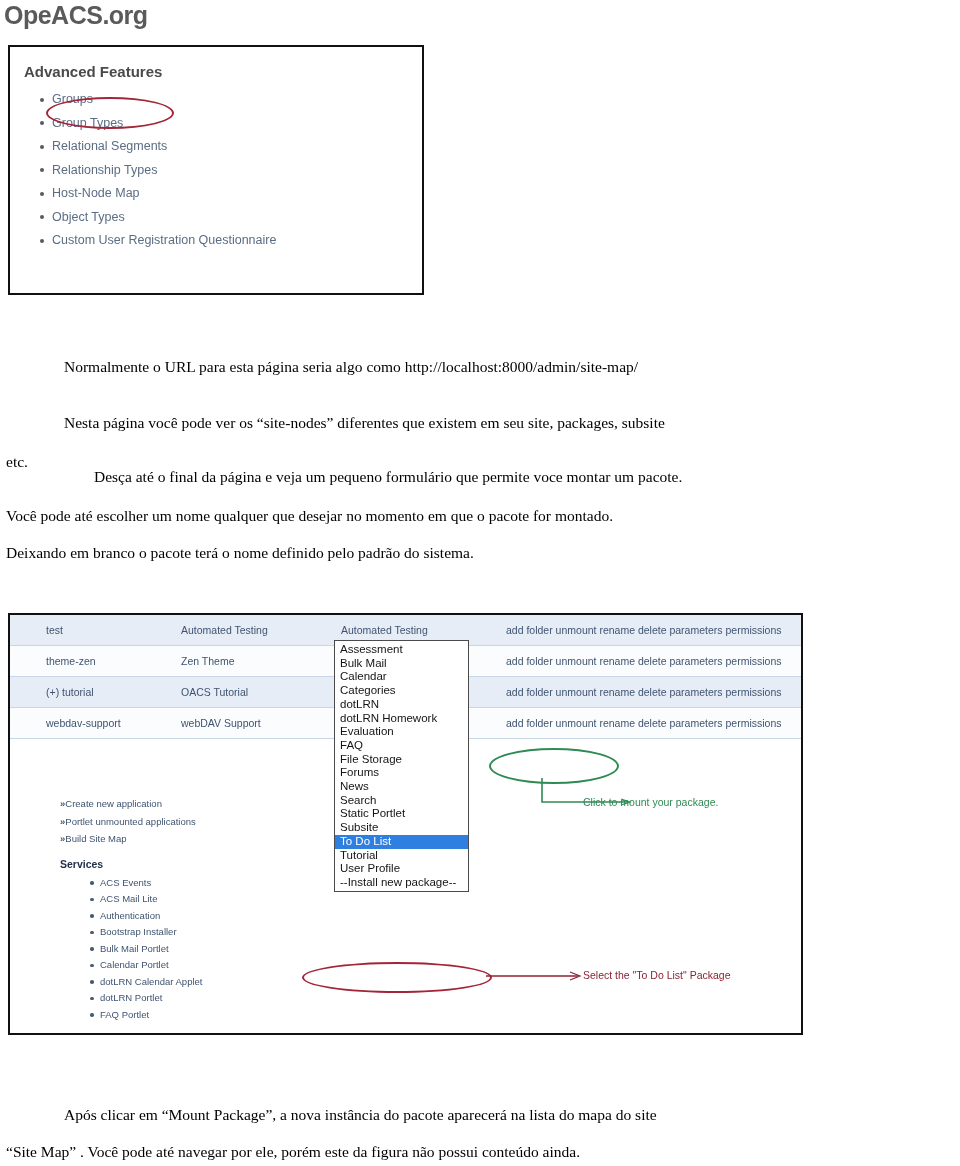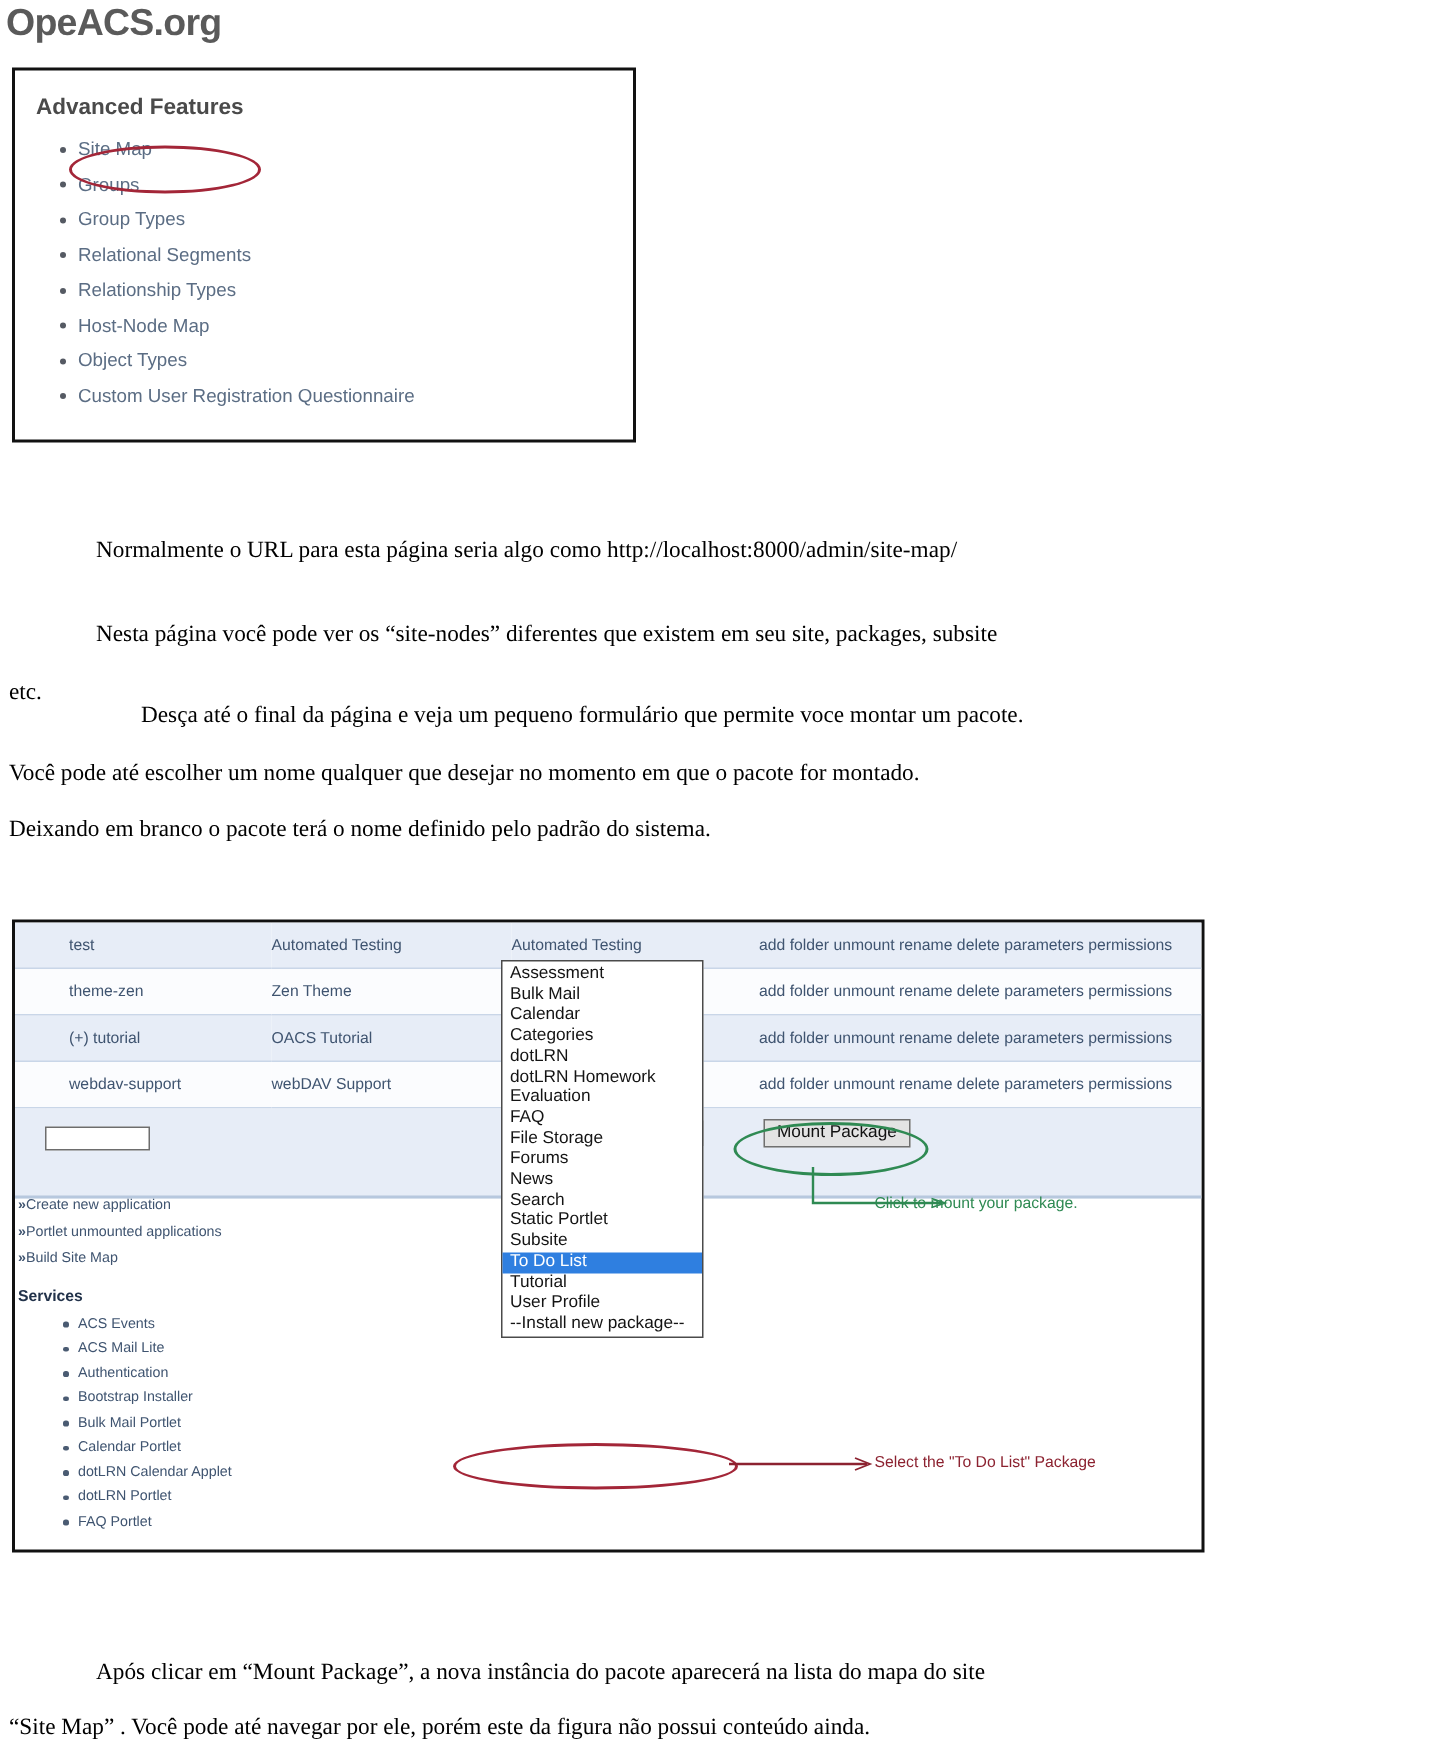--- a/index.html
+++ b/index.html
@@ -212,20 +212,21 @@
 
   
   #sm-leftnav {
     position: absolute;
     left: 0;
     top: 180px;
     width: 300px;
     font-family: "Liberation Sans", sans-serif;
     font-size: 9.5px;
     color: #3f5470;
+    padding-left: 48px;
   }
   #sm-leftnav .navlink {
     padding: 0 0 0 2px;
     line-height: 17.5px;
     color: #3f5470;
   }
   #sm-leftnav .navlink .guill { font-weight: bold; }
   #sm-leftnav .svc-title {
     font-weight: bold;
     color: #22324a;
@@ -269,21 +270,20 @@
 </style>
 </head>
 <body>
 
 <div id="brand">OpeACS.org</div>
 
 <div id="shot1-shadow" class="shot-shadow"></div>
 <div id="shot1" class="shot">
   <div class="panel-title">Advanced Features</div>
   <ul>
-    <li><span>Site Map</span></li>
     <li><span>Groups</span></li>
     <li><span>Group Types</span></li>
     <li><span>Relational Segments</span></li>
     <li><span>Relationship Types</span></li>
     <li><span>Host-Node Map</span></li>
     <li><span>Object Types</span></li>
     <li><span>Custom User Registration Questionnaire</span></li>
   </ul>
 
   <div class="ellipse-red" style="left:36px; top:50px; width:124px; height:28px;"></div>
@@ -322,30 +322,20 @@
       </tr>
       <tr class="even">
         <td class="c1">webdav-support</td>
         <td class="c2">webDAV Support</td>
         <td class="c3">webDAV Support</td>
         <td class="c4">add folder unmount rename delete parameters permissions</td>
       </tr>
     </tbody>
   </table>
 
-  <div id="sm-formrow">
-    <div id="sm-name-input"></div>
-
-    <div id="sm-select">
-      <span>Assessment</span>
-      <span id="sm-select-arrow">▼</span>
-    </div>
-
-    <div id="sm-mount-btn">Mount Package</div>
-  </div>
 
   <div id="sm-options">
     <div class="opt">Assessment</div>
     <div class="opt">Bulk Mail</div>
     <div class="opt">Calendar</div>
     <div class="opt">Categories</div>
     <div class="opt">dotLRN</div>
     <div class="opt">dotLRN Homework</div>
     <div class="opt">Evaluation</div>
     <div class="opt">FAQ</div>

